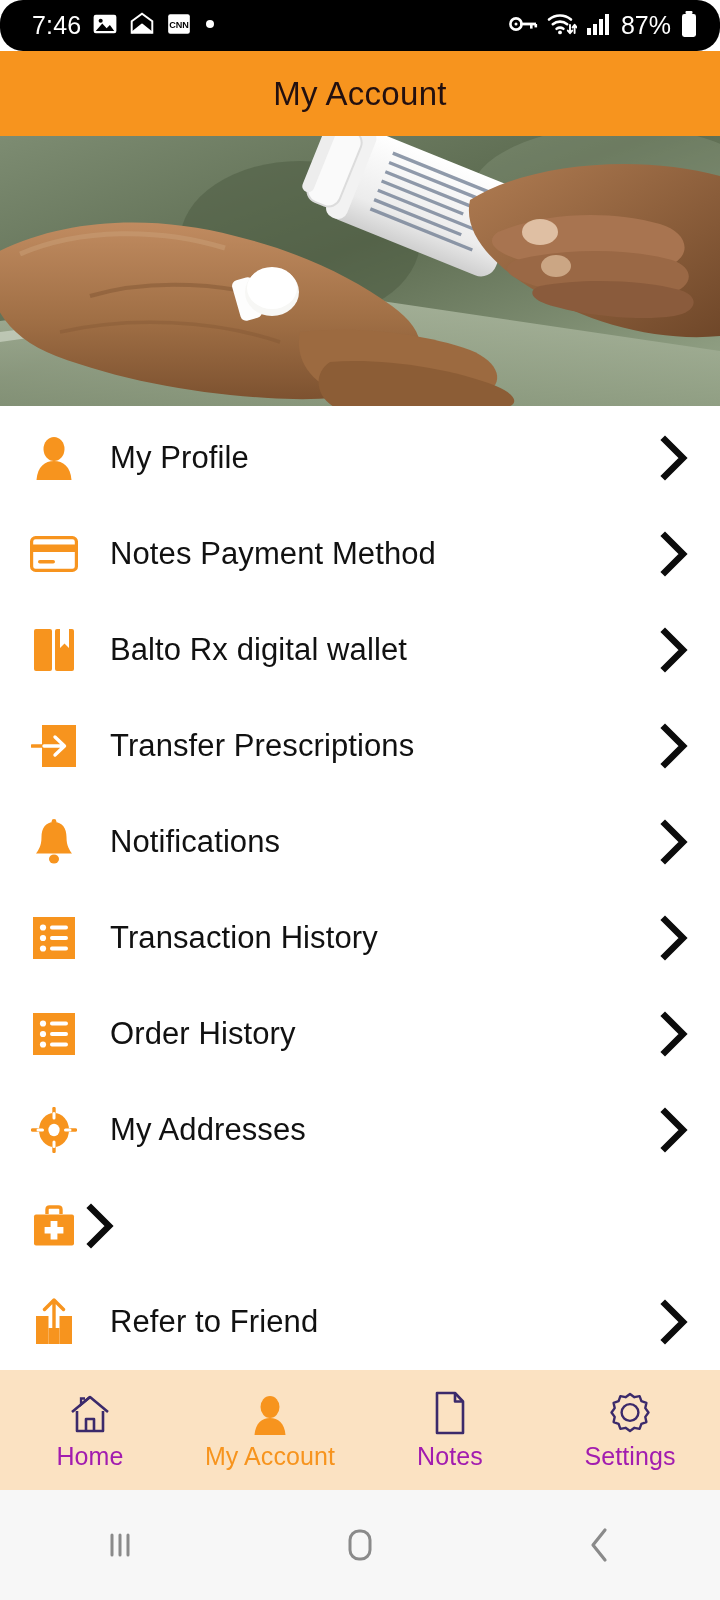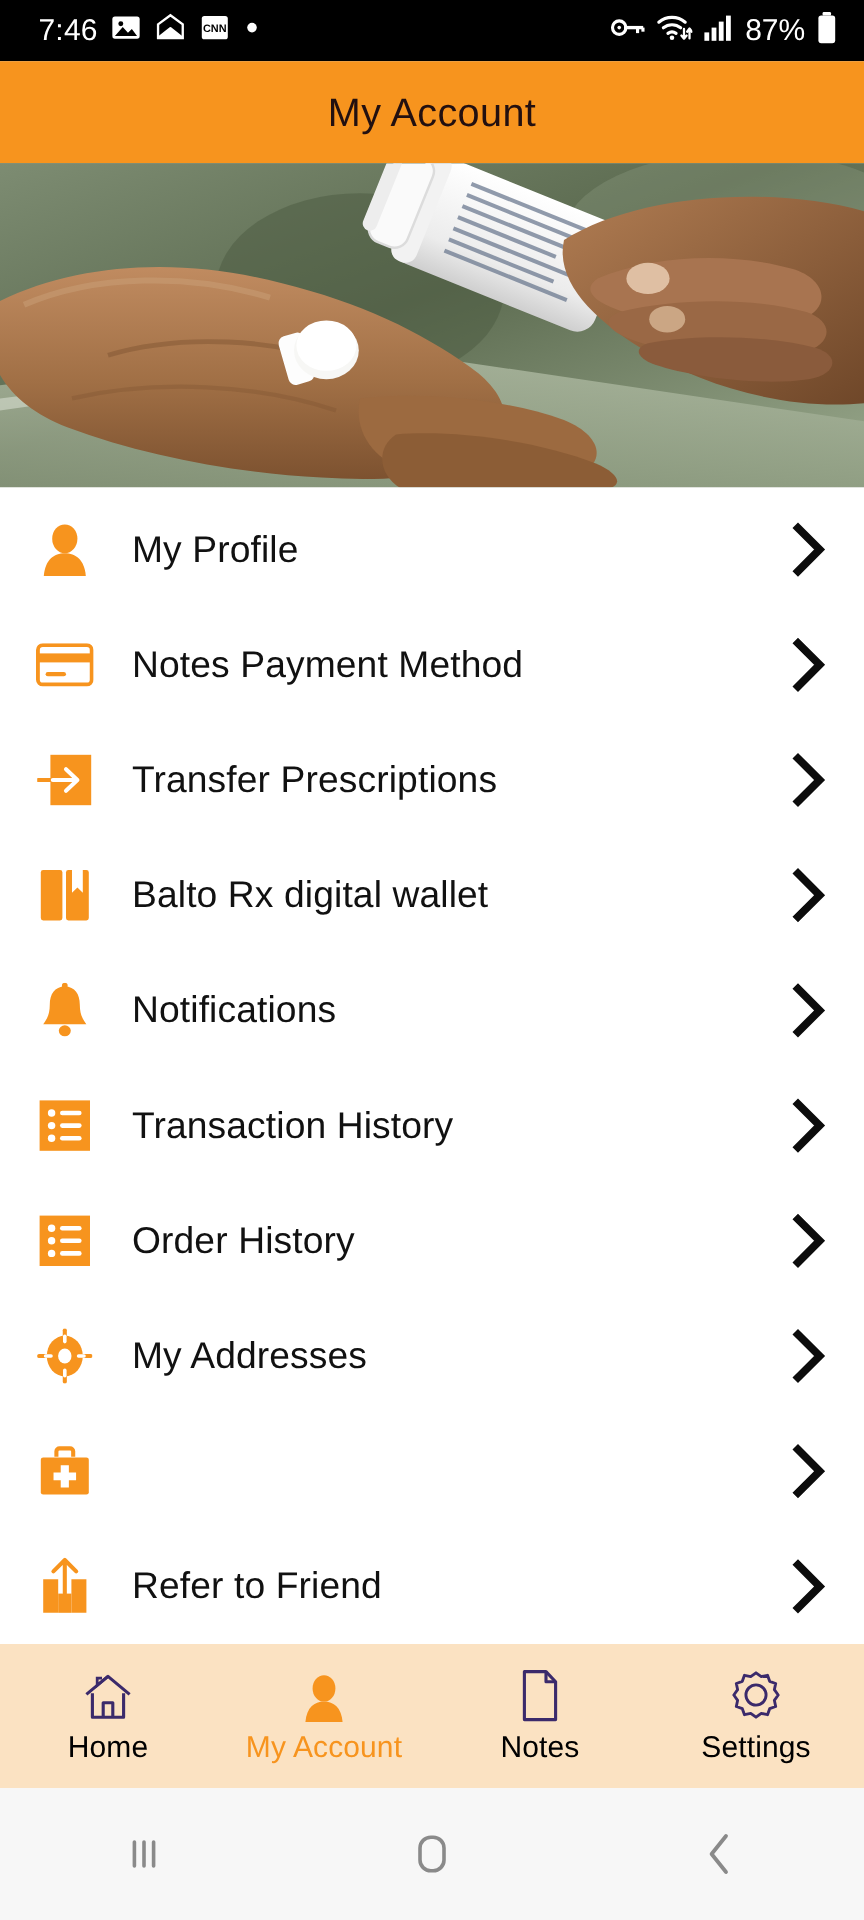--- a/index.html
+++ b/index.html
@@ -13,20 +13,21 @@
 
   
   .status-bar {
     height:51px;
     background:#000000;
     display:flex;
     align-items:center;
     justify-content:space-between;
     padding:0 22px 0 32px;
     color:#ffffff;
+    border-radius:23px;
   }
   .status-left { display:flex; align-items:center; gap:11px; }
   .status-time { font-size:25px; letter-spacing:0.2px; font-family:"Liberation Sans", sans-serif; }
   .status-right { display:flex; align-items:center; gap:9px; }
   .status-battery-text { font-size:25px; letter-spacing:0px; }
   .sicon { display:block; }
 
   
   .app-header {
     height:85px;
@@ -58,21 +59,20 @@
     padding-top:4px;
     height:953px;
     overflow:hidden;
   }
   .menu-item {
     height:96px;
     display:flex;
     align-items:center;
     padding:0 26px 0 28px;
     background:#ffffff;
-    justify-content:space-between;
   }
   .menu-icon {
     width:52px;
     height:52px;
     flex:0 0 52px;
     display:flex;
     align-items:center;
     justify-content:center;
   }
   .menu-icon svg { display:block; }
@@ -103,21 +103,21 @@
   }
   .tab {
     flex:1;
     display:flex;
     flex-direction:column;
     align-items:center;
     justify-content:center;
     gap:7px;
   }
   .tab-icon { height:46px; display:flex; align-items:flex-end; justify-content:center; }
-  .tab-label { font-size:25px; color:#000000; letter-spacing:0.1px; }
+  .tab-label { font-size:25px; color:#a21caf; letter-spacing:0.1px; }
   .tab.active .tab-label { color:#F7941E; }
 
   
   .nav-bar {
     height:110px;
     background:#F7F7F7;
     display:flex;
     align-items:center;
     position:absolute;
     bottom:0; left:0; right:0;
@@ -298,43 +298,43 @@
     <span class="menu-label">Notes Payment Method</span>
     <span class="chevron">
       <svg width="30" height="46" viewBox="0 0 30 46">
           <path d="M6 5 L24 23 L6 41" fill="none" stroke="#0c0c0c" stroke-width="6.5" stroke-linecap="square"></path>
         </svg>
     </span>
   </div>
 
   <div class="menu-item">
     <span class="menu-icon">
+      <svg width="44" height="46" viewBox="0 0 44 46">
+          <rect x="2" y="2" width="18" height="42" rx="2" fill="#F7941E"></rect>
+          <rect x="23" y="2" width="19" height="42" rx="2" fill="#F7941E"></rect>
+          <path d="M28 2 L37 2 L37 21 L32.5 16.5 L28 21 Z" fill="#ffffff"></path>
+        </svg>
+    </span>
+    <span class="menu-label">Balto Rx digital wallet</span>
+    <span class="chevron">
+      <svg width="30" height="46" viewBox="0 0 30 46">
+          <path d="M6 5 L24 23 L6 41" fill="none" stroke="#0c0c0c" stroke-width="6.5" stroke-linecap="square"></path>
+        </svg>
+    </span>
+  </div>
+
+  <div class="menu-item">
+    <span class="menu-icon">
       <svg width="46" height="44" viewBox="0 0 46 44">
           <rect x="11" y="1" width="34" height="42" fill="#F7941E"></rect>
           <path d="M1 22 L33 22 M24 13 L33.5 22 L24 31" fill="none" stroke="#F7941E" stroke-width="3.4" stroke-linecap="round" stroke-linejoin="round"></path>
           <path d="M13 22 L33 22 M24 13 L33.5 22 L24 31" fill="none" stroke="#ffffff" stroke-width="3.4" stroke-linecap="round" stroke-linejoin="round"></path>
         </svg>
     </span>
     <span class="menu-label">Transfer Prescriptions</span>
-    <span class="chevron">
-      <svg width="30" height="46" viewBox="0 0 30 46">
-          <path d="M6 5 L24 23 L6 41" fill="none" stroke="#0c0c0c" stroke-width="6.5" stroke-linecap="square"></path>
-        </svg>
-    </span>
-  </div>
-
-  <div class="menu-item">
-    <span class="menu-icon">
-      <svg width="44" height="46" viewBox="0 0 44 46">
-          <rect x="2" y="2" width="18" height="42" rx="2" fill="#F7941E"></rect>
-          <rect x="23" y="2" width="19" height="42" rx="2" fill="#F7941E"></rect>
-          <path d="M28 2 L37 2 L37 21 L32.5 16.5 L28 21 Z" fill="#ffffff"></path>
-        </svg>
-    </span>
-    <span class="menu-label">Balto Rx digital wallet</span>
     <span class="chevron">
       <svg width="30" height="46" viewBox="0 0 30 46">
           <path d="M6 5 L24 23 L6 41" fill="none" stroke="#0c0c0c" stroke-width="6.5" stroke-linecap="square"></path>
         </svg>
     </span>
   </div>
 
   <div class="menu-item">
     <span class="menu-icon">
       <svg width="42" height="46" viewBox="0 0 42 46">

